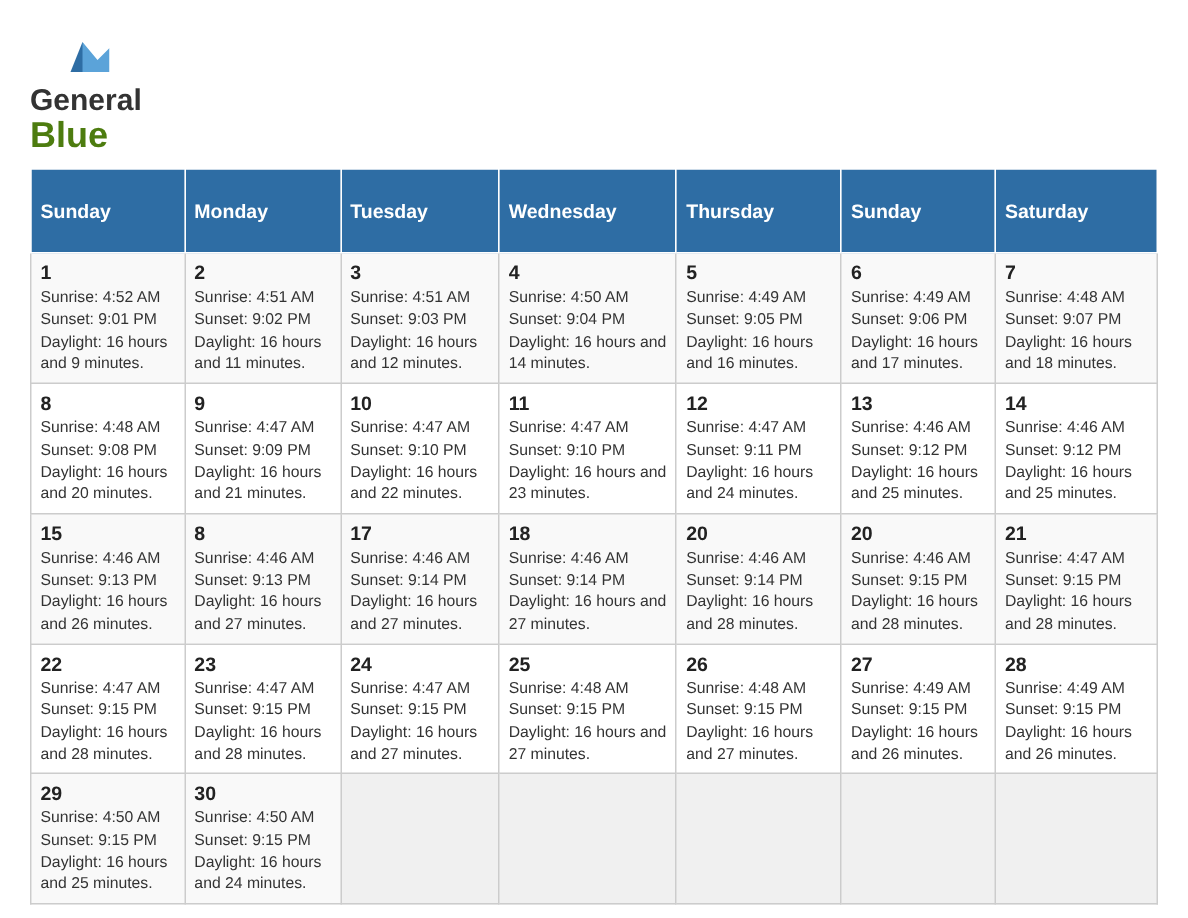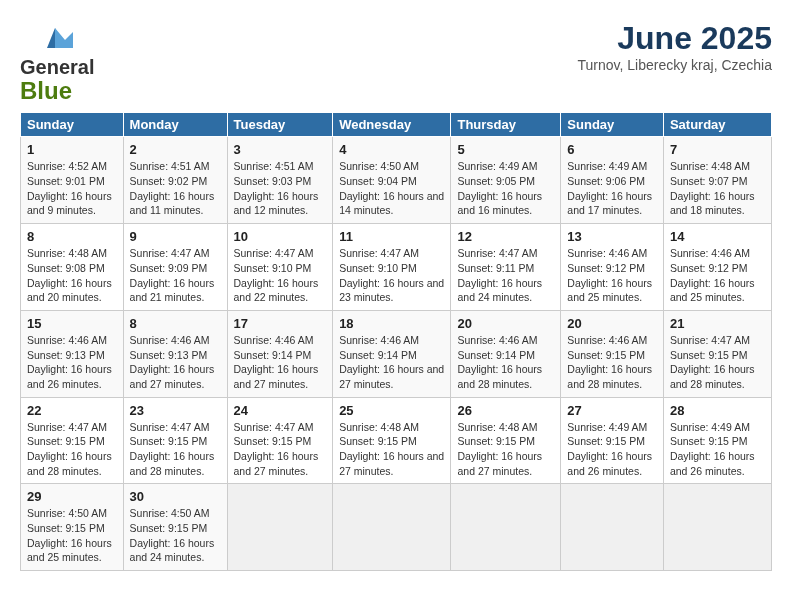--- a/index.html
+++ b/index.html
@@ -29,21 +29,21 @@
       color: #555;
     }
     table {
       width: 100%;
       border-collapse: collapse;
       font-size: 11px;
     }
     thead tr th {
       background-color: #2e6da4;
       color: #fff;
-      padding: 4px 6px;
+      padding: 20px 6px;
       text-align: left;
       font-size: 13px;
       font-weight: bold;
       border: 1px solid #fff;
     }
     tbody tr td {
       border: 1px solid #ccc;
       padding: 5px 6px;
       vertical-align: top;
       background: #fff;
@@ -84,24 +84,20 @@
 <div class="header">
   <div class="logo-wrapper">
     <svg width="36" height="36" viewBox="0 0 36 36" style="margin-right:4px">
       <polygon points="10,28 18,8 26,28" fill="#2e6da4"></polygon>
       <polygon points="18,8 28,20 36,12 36,28 18,28" fill="#5ba3d9"></polygon>
     </svg>
     <div class="logo-text">
       <span style="font-size:20px;font-weight:bold;color:#333;line-height:1.1">General</span>
       <span style="font-size:24px;font-weight:bold;color:#4d7c0f;line-height:1.1">Blue</span>
     </div>
-  </div>
-  <div class="title-block">
-    <h1>June 2025</h1>
-    <div class="subtitle">Turnov, Liberecky kraj, Czechia</div>
   </div>
 </div>
 
 <table>
   <thead>
     <tr>
     <th>Sunday</th>
         <th>Monday</th>
         <th>Tuesday</th>
         <th>Wednesday</th>

